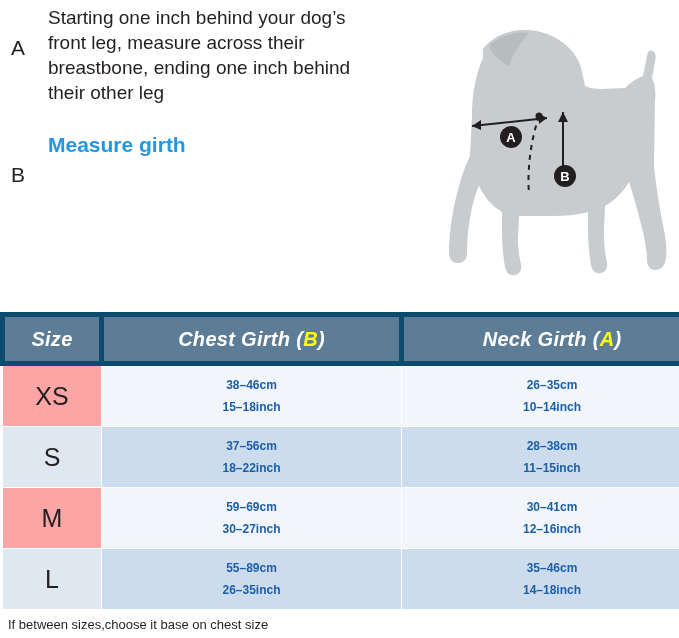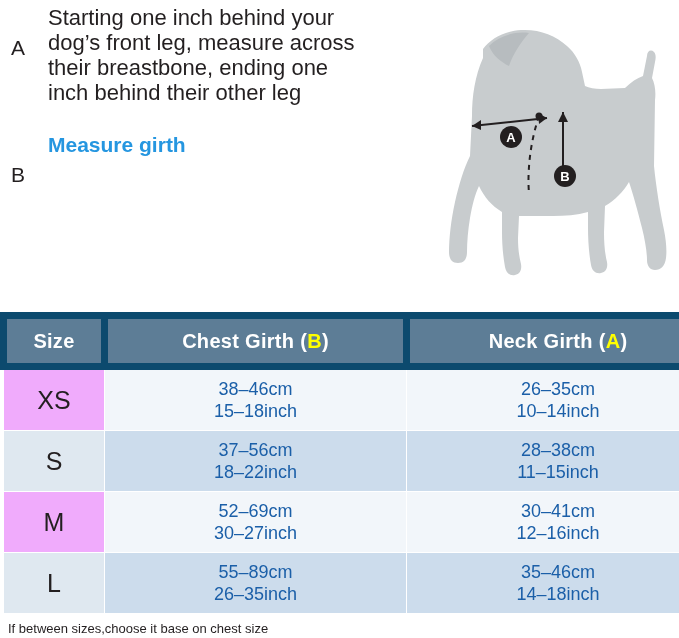--- a/index.html
+++ b/index.html
@@ -32,21 +32,21 @@
   }
   .block-title {
     color: #2596e0;
     font-size: 21px;
     font-weight: bold;
     margin: 0;
     padding: 0;
     line-height: 26px;
   }
   .block-body {
-    font-size: 22px;
+    font-size: 19px;
     line-height: 25px;
     color: #231f20;
   }
   .letter {
     position: absolute;
     font-size: 21px;
     color: #231f20;
     width: 36px;
     text-align: center;
   }
@@ -85,47 +85,48 @@
     border-collapse: collapse;
     width: 679px;
     table-layout: fixed;
   }
   .size-table th {
     background: #5d7d96;
     color: #ffffff;
     font-size: 20px;
     font-weight: bold;
     height: 42px;
-    border: 7px solid #0c4a6e;
+    border: 5px solid #0c4a6e;
     letter-spacing: 0.3px;
+    font-style: italic;
   }
   .size-table th.col-size { width: 92px; }
   .size-table th.col-chest { width: 293px; }
   .size-table th.col-neck { width: 294px; }
   .hl { color: #ffff00; }
 
   .size-table td {
     border: 1px solid #ffffff;
     text-align: center;
     height: 58px;
     vertical-align: middle;
   }
   .size-cell {
     font-size: 25px;
     color: #231f20;
   }
   .meas {
-    font-size: 18px;
-    font-weight: normal;
+    font-size: 12px;
+    font-weight: bold;
     color: #1b5fa8;
     line-height: 22px;
   }
   .row-a td { background: #f2f6fa; }
   .row-b td { background: #ccdcec; }
-  .row-a td.size-cell { background: #f0abfc; }
+  .row-a td.size-cell { background: #fca5a5; }
   .row-b td.size-cell { background: #dfe8f0; }
 
   .footnote {
     font-size: 13px;
     color: #231f20;
     line-height: 17px;
     padding: 6px 0 0 8px;
   }
   .footnote div { white-space: nowrap; }
 </style>
@@ -235,21 +236,21 @@
         <div class="meas">18–22inch</div>
       </td>
       <td>
         <div class="meas">28–38cm</div>
         <div class="meas">11–15inch</div>
       </td>
     </tr>
     <tr class="row-a">
       <td class="size-cell">M</td>
       <td>
-        <div class="meas">52–69cm</div>
+        <div class="meas">59–69cm</div>
         <div class="meas">30–27inch</div>
       </td>
       <td>
         <div class="meas">30–41cm</div>
         <div class="meas">12–16inch</div>
       </td>
     </tr>
     <tr class="row-b">
       <td class="size-cell">L</td>
       <td>

